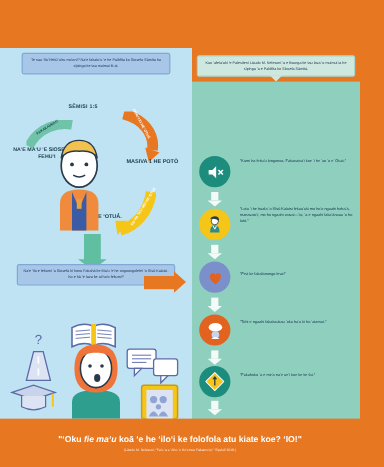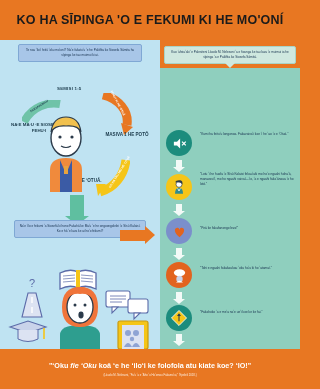--- a/index.html
+++ b/index.html
@@ -172,23 +172,20 @@
   .footer-src {
     color: #fff; font-size: 2.8px; margin-top: 3px; text-align: center;
     opacity: .85;
   }
 </style>
 </head>
 <body>
 
 <div class="page">
 
-  <div class="header">
-    <div class="header-title">KO HA SĪPINGA 'O E FEKUMI KI HE MO'ONÍ</div>
-  </div>
 
   <div class="left-col"></div>
 
   <div class="right-col">
     <div class="right-top-band"></div>
   </div>
 
   <div class="callout tl">Te nau ʻiloʻi feitū ʻoku moʻoní? Naʻe fakatuʻu ʻe he Palōfita ko Siosefa Sāmita ha sīpinga ke tau muimui ki ai.</div>
 
   <div class="callout-green">Kuo ʻafeiaʻaki ʻe Palesiteni Lāsolo M. Nelesoni ʻa e fiounga ke tau lava ʻo muimui ia he sīpinga ʻa e Palōfita ko Siosefa Sāmitá.</div>
@@ -349,18 +346,18 @@
         <line x1="12" y1="17" x2="12" y2="7" stroke="#2b3a4a" stroke-width="1.6"></line>
         <polygon points="12,5 9,9 15,9" fill="#2b3a4a"></polygon>
       </svg>
     </div>
   </div>
   <div class="bullet" style="top:310px">"Fakahoko ʻa e meʻa naʻe ueʻi koe ke ke fai."</div>
   <div class="down-arrow" style="top:334px"></div>
 
   <div class="footer">
     <div class="footer-quote">
-      <span>"ʻOku </span><em>fie ʻOku</em><span> koā ʻe he ʻiloʻi ke folofola atu kiate koe? ʻIO!"</span>
+      <span>"ʻOku </span><em>fie maʻu</em><span> koā ʻe he ʻiloʻi ke folofola atu kiate koe? ʻIO!"</span>
     </div>
     <div class="footer-src">(Lāsolo M. Nelesoni, "Faʻu ʻa e ʻAho ʻo Hoʻomou Fakamoʻui," ʻEpeleli 2018.)</div>
   </div>
 
 </div>
 
 </body></html>

